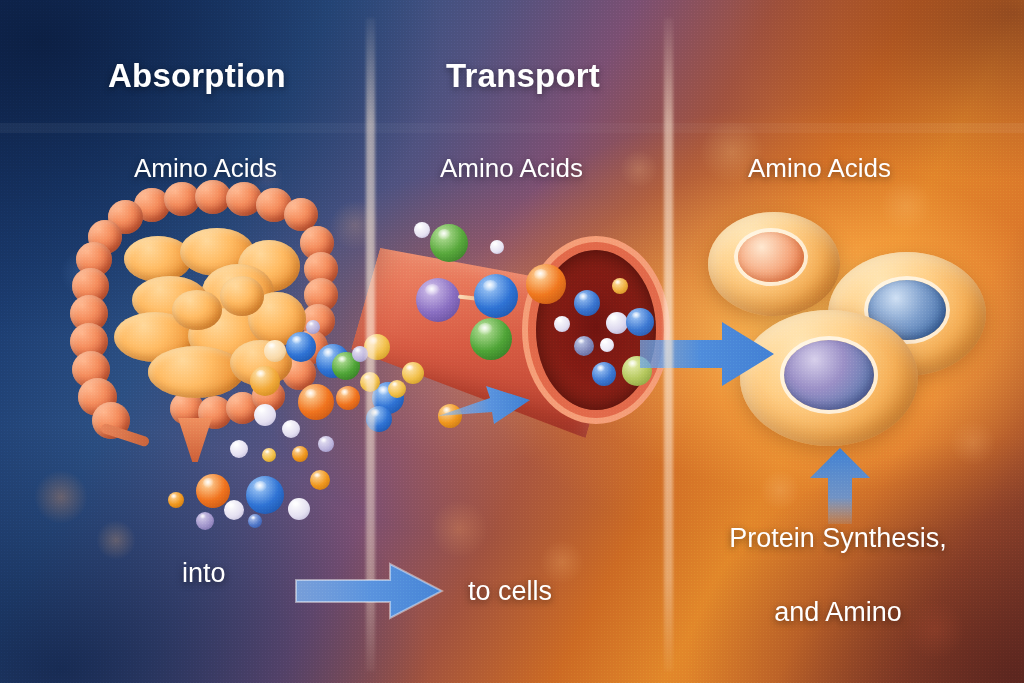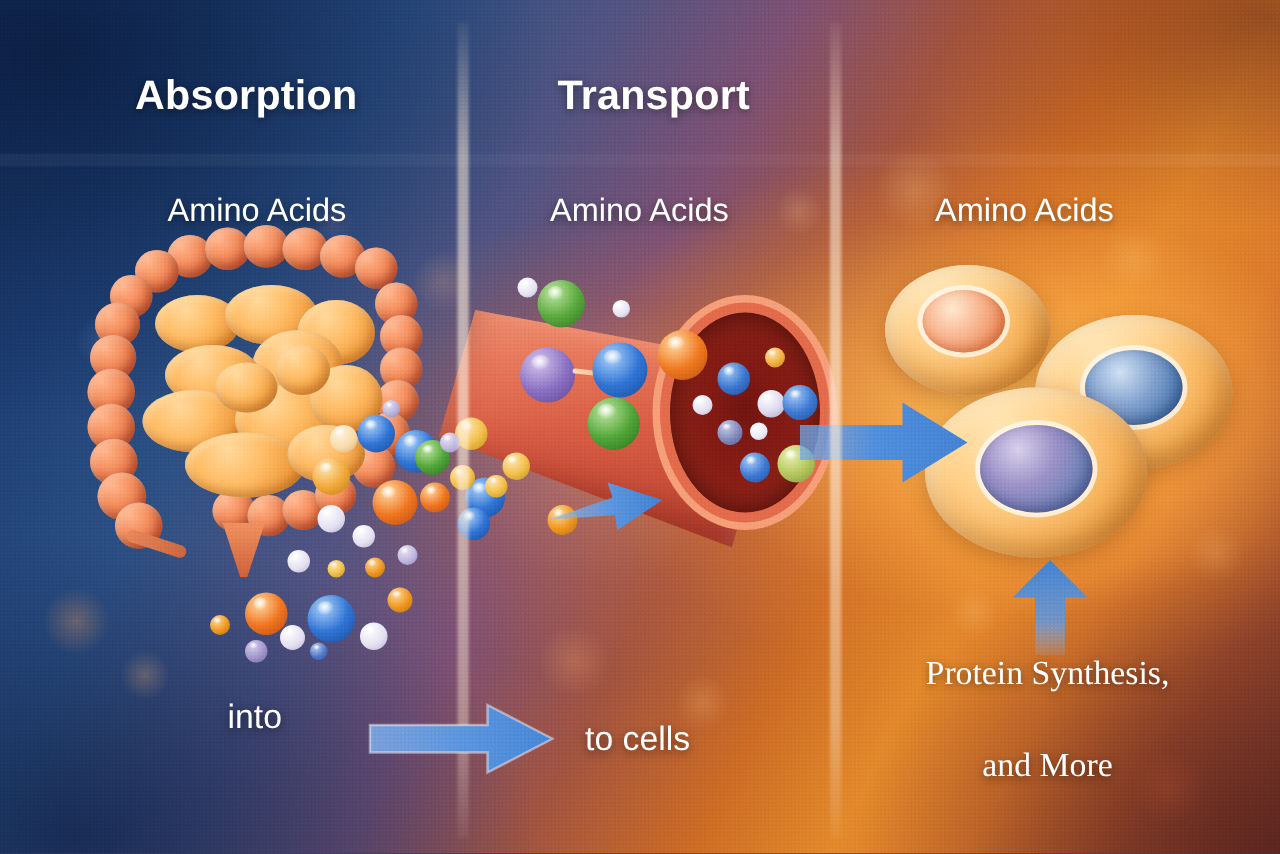--- a/index.html
+++ b/index.html
@@ -70,21 +70,21 @@
   .divider.d1{left:366px;}
   .divider.d2{left:664px;}
 
   
   .panel-title{position:absolute;color:#fff;font-size:33px;font-weight:bold;
     letter-spacing:.2px;text-shadow:0 2px 7px rgba(0,0,0,.45);white-space:nowrap;}
   .panel-sub{position:absolute;color:#fff;font-size:26px;font-weight:normal;
     text-shadow:0 2px 7px rgba(0,0,0,.45);white-space:nowrap;}
   .caption{position:absolute;color:#fff;font-size:27px;line-height:34px;
     text-shadow:0 2px 7px rgba(0,0,0,.5);}
-  .caption.center{text-align:center;font-family:Liberation Serif, serif;}
+  .caption.center{text-align:center;}
 
   
   .arrow-h{position:absolute;}
   .arrow-h svg{display:block;}
 
   
   .organ{position:absolute;}
   .colon-seg{position:absolute;border-radius:50%;
     background:radial-gradient(circle at 32% 28%, #ffb48a 0%, #f58e5e 38%, #dd6a42 70%, #b34d30 100%);
     box-shadow:inset -3px -4px 7px rgba(120,40,20,.45), inset 3px 3px 6px rgba(255,210,180,.55);}
@@ -339,16 +339,16 @@
 
   <div class="panel-sub" style="left:134px;top:153px;">Amino Acids</div>
   <div class="panel-sub" style="left:440px;top:153px;">Amino Acids</div>
   <div class="panel-sub" style="left:748px;top:153px;">Amino Acids</div>
 
   <div class="caption" style="left:182px;top:556px;text-align:center;">into</div>
 
   <div class="caption" style="left:468px;top:574px;">to cells</div>
 
   <div class="caption center" style="left:676px;top:521px;width:324px;">Protein Synthesis,</div>
-  <div class="caption center" style="left:676px;top:595px;width:324px;">and More</div>
+  <div class="caption center" style="left:676px;top:595px;width:324px;">and Amino</div>
 
   <div class="bg-noise"></div>
 </div>
 
 </body></html>

